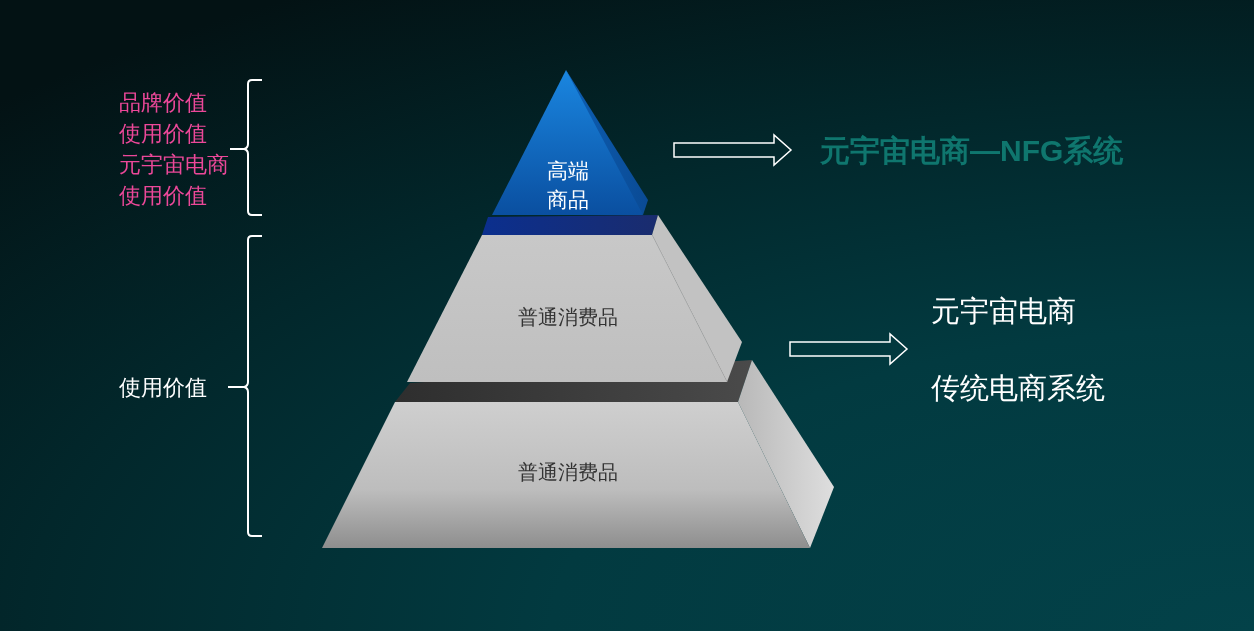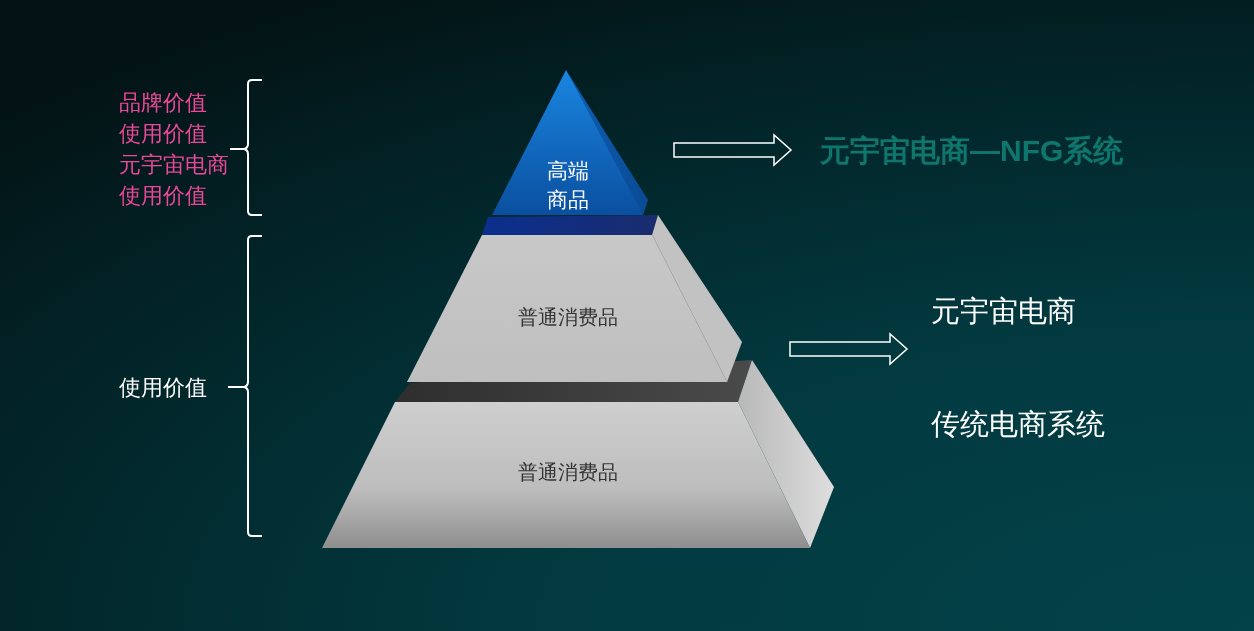--- a/index.html
+++ b/index.html
@@ -92,13 +92,13 @@
 
 <div class="top-text" style="left:528px; top:157px; width:80px;">
   <div>高端</div>
   <div>商品</div>
 </div>
 <div class="tier-text" style="left:468px; top:304px; width:200px;">普通消费品</div>
 <div class="tier-text" style="left:468px; top:459px; width:200px;">普通消费品</div>
 
 <div class="abs nfg" style="left:820px; top:131px;">元宇宙电商—NFG系统</div>
 <div class="abs sys" style="left:931px; top:292px;">元宇宙电商</div>
-<div class="abs sys" style="left:931px; top:369px;margin-top:36px;">传统电商系统</div>
+<div class="abs sys" style="left:931px; top:369px;">传统电商系统</div>
 
 </body></html>

